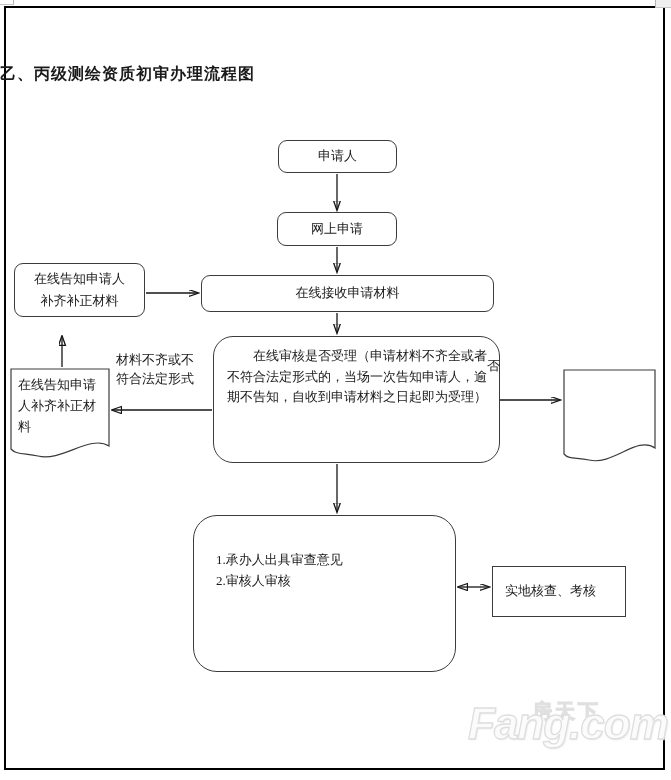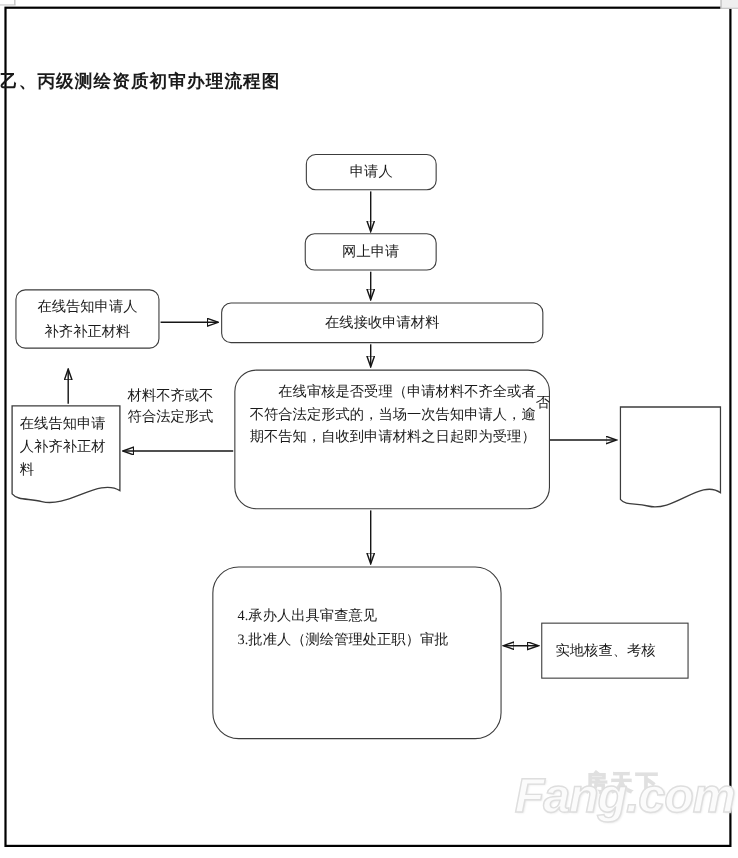--- a/index.html
+++ b/index.html
@@ -123,22 +123,22 @@
 </div>
 
 <div class="doc-shape doc-reject">
   <svg width="93" height="94" viewBox="0 0 93 94">
     <path class="doc-outline" d="M1,1 H92 V79 C74,66 50,97 26,91 C14,88 6,91 1,85 Z"></path>
   </svg>
 </div>
 
 <div class="node node-bureau">
   <div class="blk">
-    <div>4.承办人出具审查意见</div>
-    <div>3.批准人（测绘管理处正职）审批</div>
+    <div>1.承办人出具审查意见</div>
+    <div>2.审核人审核</div>
   </div>
 </div>
 
 <div class="node node-site-check">
   <span>实地核查、考核</span>
 </div>
 
 <div class="edge-label label-incomplete">材料不齐或不符合法定形式</div>
 <div class="edge-label label-no">否</div>
 

